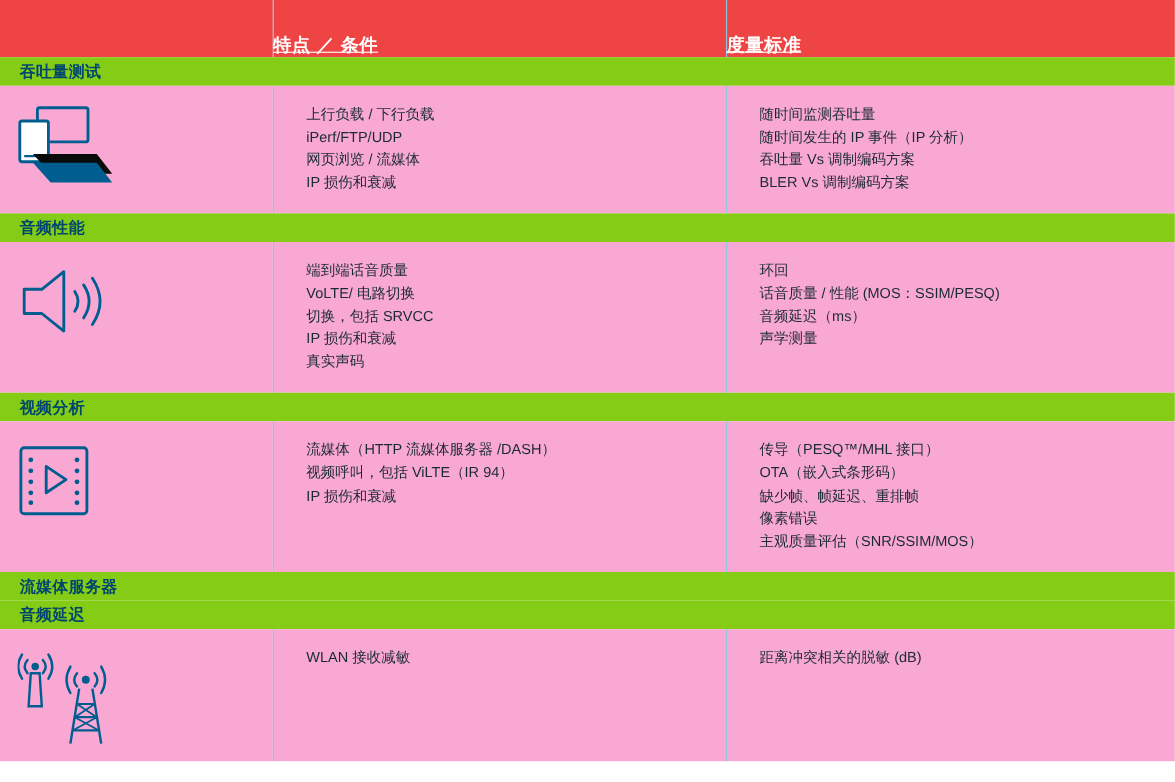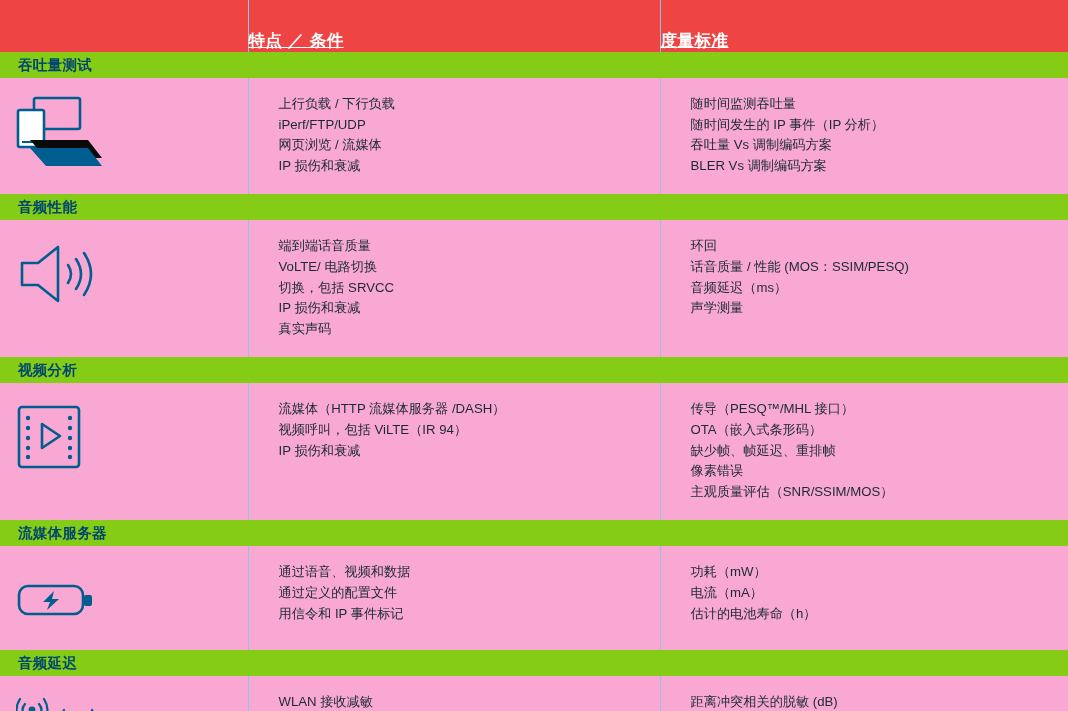--- a/index.html
+++ b/index.html
@@ -211,41 +211,20 @@
           <div class="line">像素错误</div>
           <div class="line">主观质量评估（SNR/SSIM/MOS）</div>
         </td>
       </tr>
 
       <tr class="band-row">
         <td colspan="3">
           <div class="band-title">流媒体服务器</div>
         </td>
       </tr>
-      <tr class="content-row">
-        <td class="icon-cell">
-          <div class="icon-wrap">
-            <svg width="80" height="44" viewBox="0 0 80 44">
-              <rect x="3" y="8" width="64" height="28" rx="9" fill="none" stroke="#005d8f" stroke-width="2.6"></rect>
-              <rect x="68" y="17" width="8" height="11" rx="2" fill="#005d8f"></rect>
-              <path d="M38 13 L27 24 L34 24 L31 32 L43 21 L36 21 Z" fill="#005d8f"></path>
-            </svg>
-          </div>
-        </td>
-        <td class="txt divider-col">
-          <div class="line">通过语音、视频和数据</div>
-          <div class="line">通过定义的配置文件</div>
-          <div class="line">用信令和 IP 事件标记</div>
-        </td>
-        <td class="txt divider-col">
-          <div class="line">功耗（mW）</div>
-          <div class="line">电流（mA）</div>
-          <div class="line">估计的电池寿命（h）</div>
-        </td>
-      </tr>
 
       <tr class="band-row">
         <td colspan="3">
           <div class="band-title">音频延迟</div>
         </td>
       </tr>
       <tr class="content-row">
         <td class="icon-cell">
           <div class="icon-wrap" style="height:96px;">
             <svg width="92" height="92" viewBox="0 0 92 92">

